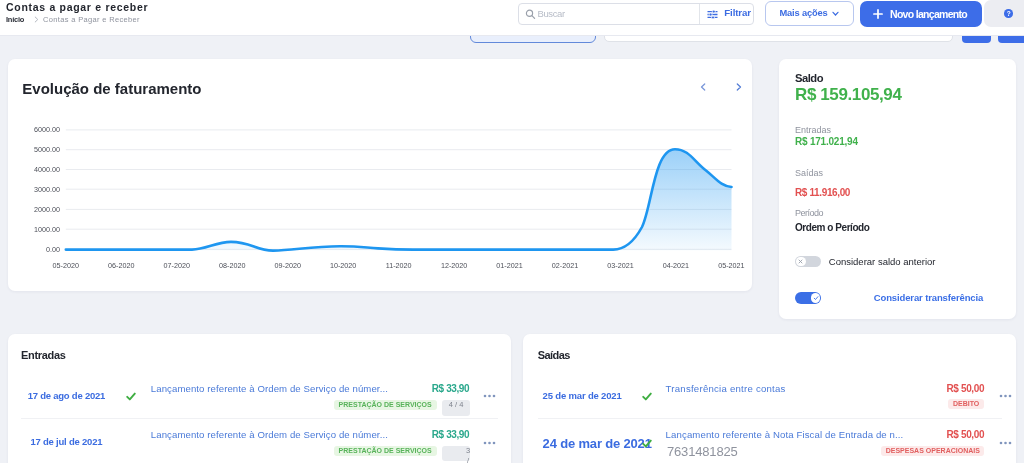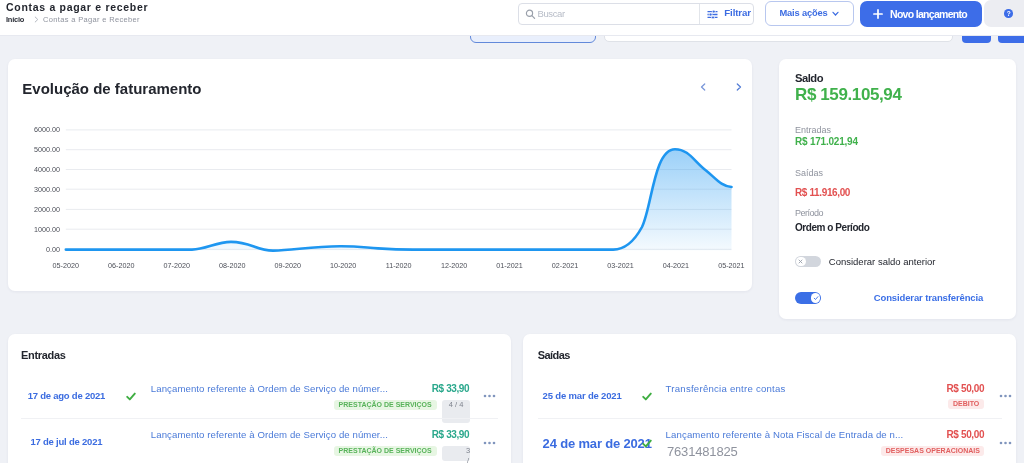--- a/index.html
+++ b/index.html
@@ -142,21 +142,21 @@
       <path d="M1.2 4.8 L3.8 7.4 L8.8 1.6" stroke="#3fae42" stroke-width="1.9" fill="none" stroke-linecap="round" stroke-linejoin="round"></path>
     </svg>
   <div class="txt" style="left:150.8px;top:383.6px;font-size:9.6px;color:#4a7ad8;letter-spacing:0.09px;">Lançamento referente à Ordem de Serviço de númer...</div>
   <div class="rtxt" style="left:469.2px;top:383.5px;font-size:10px;font-weight:bold;color:#2aa88c;letter-spacing:-0.4px;">R$ 33,90</div>
   <svg class="abs" style="left:482.8px;top:394.3px;" width="13" height="4" viewBox="0 0 13 4">
       <circle cx="2" cy="2" r="1.3" fill="#8095bd"></circle>
       <circle cx="6.5" cy="2" r="1.3" fill="#8095bd"></circle>
       <circle cx="11" cy="2" r="1.3" fill="#8095bd"></circle>
     </svg>
   <div class="abs" style="left:333.5px;top:399.5px;width:103.3px;height:10.5px;background:#e7f6e3;border-radius:3px;font-size:7px;font-weight:bold;color:#58b35a;line-height:10.5px;text-align:center;box-sizing:border-box;">PRESTAÇÃO DE SERVIÇOS</div>
-  <div class="abs" style="left:441.8px;top:399.5px;width:28.6px;height:23px;background:#e9ebef;border-radius:3px;font-size:7.5px;color:#7e838e;line-height:10.5px;text-align:center;box-sizing:border-box;">4 / 4</div>
+  <div class="abs" style="left:441.8px;top:399.5px;width:28.6px;height:16px;background:#e9ebef;border-radius:3px;font-size:7.5px;color:#7e838e;line-height:10.5px;text-align:center;box-sizing:border-box;">4 / 4</div>
   <div class="abs" style="left:21px;top:418.2px;width:477px;height:1px;background:#f0f1f4;"></div>
 
   <div class="txt" style="left:30.4px;top:437.2px;font-size:9.5px;font-weight:bold;color:#3b6ce0;letter-spacing:-0.21px;">17 de jul de 2021</div>
   <div class="txt" style="left:150.8px;top:429.7px;font-size:9.6px;color:#4a7ad8;letter-spacing:0.09px;">Lançamento referente à Ordem de Serviço de númer...</div>
   <div class="rtxt" style="left:469.2px;top:429.7px;font-size:10px;font-weight:bold;color:#2aa88c;letter-spacing:-0.4px;">R$ 33,90</div>
   <svg class="abs" style="left:482.8px;top:440.8px;" width="13" height="4" viewBox="0 0 13 4">
       <circle cx="2" cy="2" r="1.3" fill="#8095bd"></circle>
       <circle cx="6.5" cy="2" r="1.3" fill="#8095bd"></circle>
       <circle cx="11" cy="2" r="1.3" fill="#8095bd"></circle>
     </svg>

